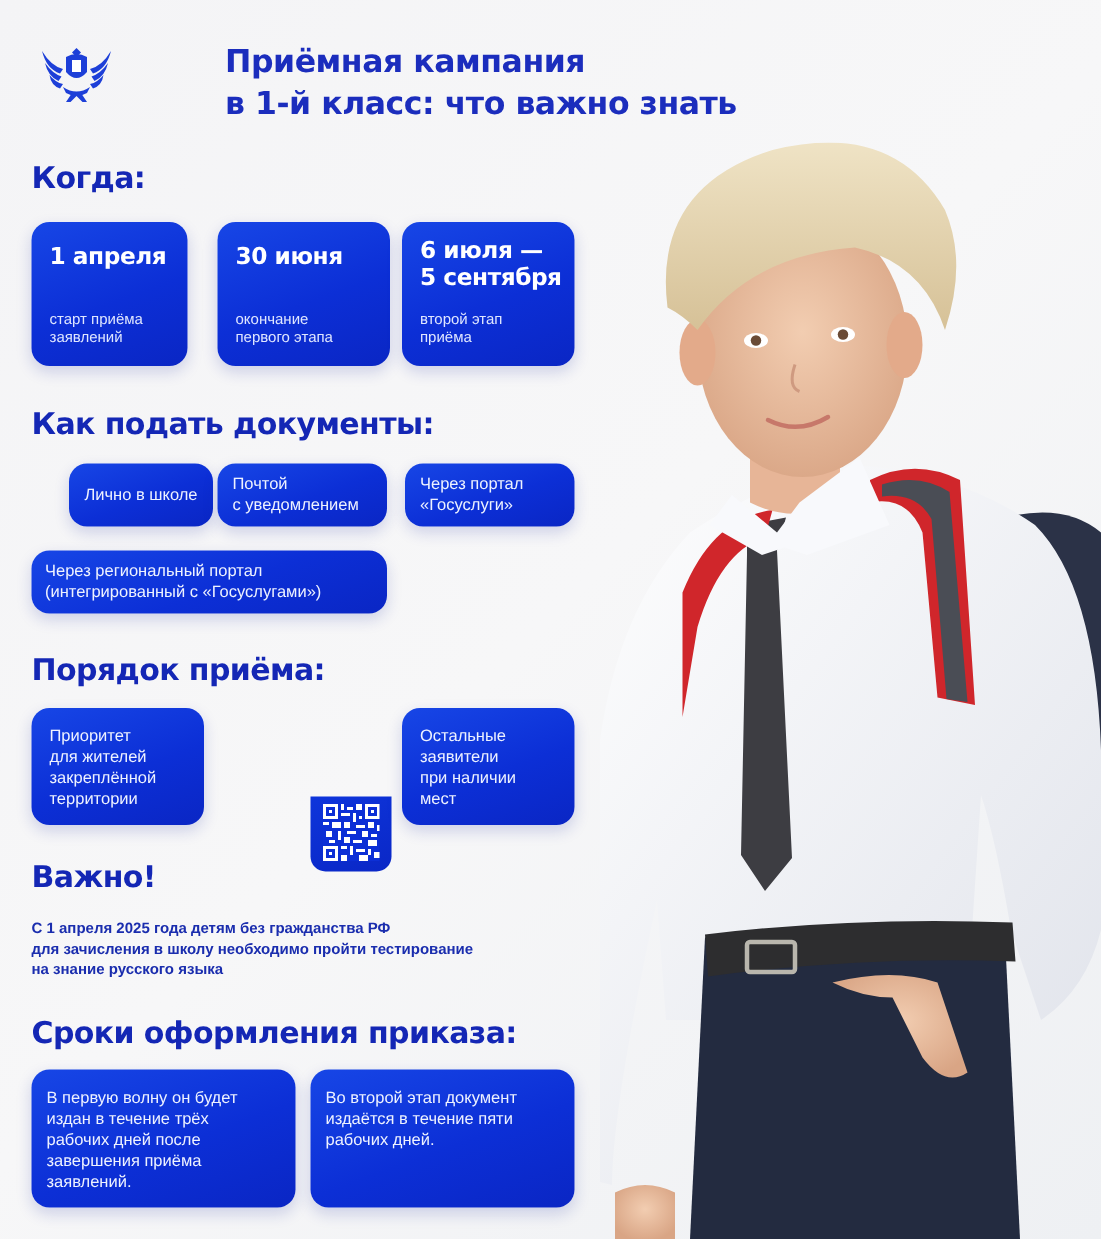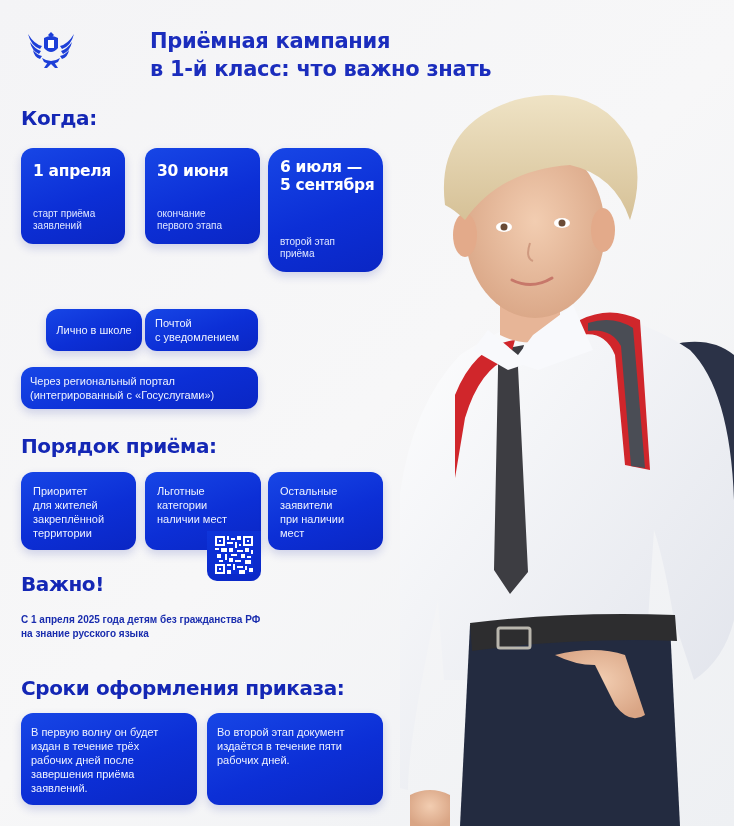--- a/index.html
+++ b/index.html
@@ -109,69 +109,69 @@
   <div class="card" style="left:145px; top:148px; width:115px; height:96px;">
     <div class="date-big">
       <div>30 июня</div>
     </div>
     <div class="date-small">
       <div>окончание</div>
       <div>первого этапа</div>
     </div>
   </div>
 
-  <div class="card" style="left:268px; top:148px; width:115px; height:124px;border-radius:18px;">
+  <div class="card" style="left:268px; top:148px; width:115px; height:96px;">
     <div class="date-big" style="top:10px;">
       <div>6 июля —</div>
       <div>5 сентября</div>
     </div>
     <div class="date-small">
       <div>второй этап</div>
       <div>приёма</div>
     </div>
   </div>
 
+  <div class="h2" style="top:270px;">Как подать документы:</div>
 
   <div class="card" style="left:21px; top:309px; width:96px; height:42px; display:flex; align-items:center; justify-content:center;margin-left:25px;">
     <div class="pill-text">Лично в школе</div>
   </div>
 
   <div class="card" style="left:145px; top:309px; width:113px; height:42px;padding-left:46px;">
     <div class="pill-text" style="position:absolute; left:10px; top:7px;">
       <div>Почтой</div>
       <div>с уведомлением</div>
     </div>
   </div>
 
+  <div class="card" style="left:270px; top:309px; width:113px; height:42px;">
+    <div class="pill-text" style="position:absolute; left:10px; top:7px;">
+      <div>Через портал</div>
+      <div>«Госуслуги»</div>
+    </div>
+  </div>
 
   <div class="card" style="left:21px; top:367px; width:237px; height:42px;">
     <div class="pill-text" style="position:absolute; left:9px; top:7px;">
       <div>Через региональный портал</div>
       <div>(интегрированный с «Госуслугами»)</div>
     </div>
   </div>
 
   <div class="h2" style="top:434px;">Порядок приёма:</div>
 
   <div class="card" style="left:21px; top:472px; width:115px; height:78px;">
     <div class="order-text">
       <div>Приоритет</div>
       <div>для жителей</div>
       <div>закреплённой</div>
       <div>территории</div>
     </div>
   </div>
 
-  <div class="card" style="left:145px; top:472px; width:116px; height:78px; border-bottom-right-radius:0;">
-    <div class="order-text">
-      <div>Льготные</div>
-      <div>категории</div>
-      <div>наличии мест</div>
-    </div>
-  </div>
 
   <div class="qr">
     <svg class="qr-inner" viewBox="0 0 19 19" shape-rendering="crispEdges">
       <rect width="19" height="19" fill="#0c2fd6"></rect>
       <g fill="#fff">
         <rect x="0" y="0" width="5" height="5"></rect>
           <rect x="14" y="0" width="5" height="5"></rect>
           <rect x="0" y="14" width="5" height="5"></rect>
         <rect x="6" y="0" width="1" height="2"></rect>
           <rect x="8" y="1" width="2" height="1"></rect>
@@ -220,20 +220,21 @@
       <div>Остальные</div>
       <div>заявители</div>
       <div>при наличии</div>
       <div>мест</div>
     </div>
   </div>
 
   <div class="h2" style="top:572px;">Важно!</div>
   <div class="important">
     <div>С 1 апреля 2025 года детям без гражданства РФ</div>
+    <div>для зачисления в школу необходимо пройти тестирование</div>
     <div>на знание русского языка</div>
   </div>
 
   <div class="h2" style="top:676px;">Сроки оформления приказа:</div>
 
   <div class="card" style="left:21px; top:713px; width:176px; height:92px;">
     <div class="term-text">
       <div>В первую волну он будет</div>
       <div>издан в течение трёх</div>
       <div>рабочих дней после</div>

